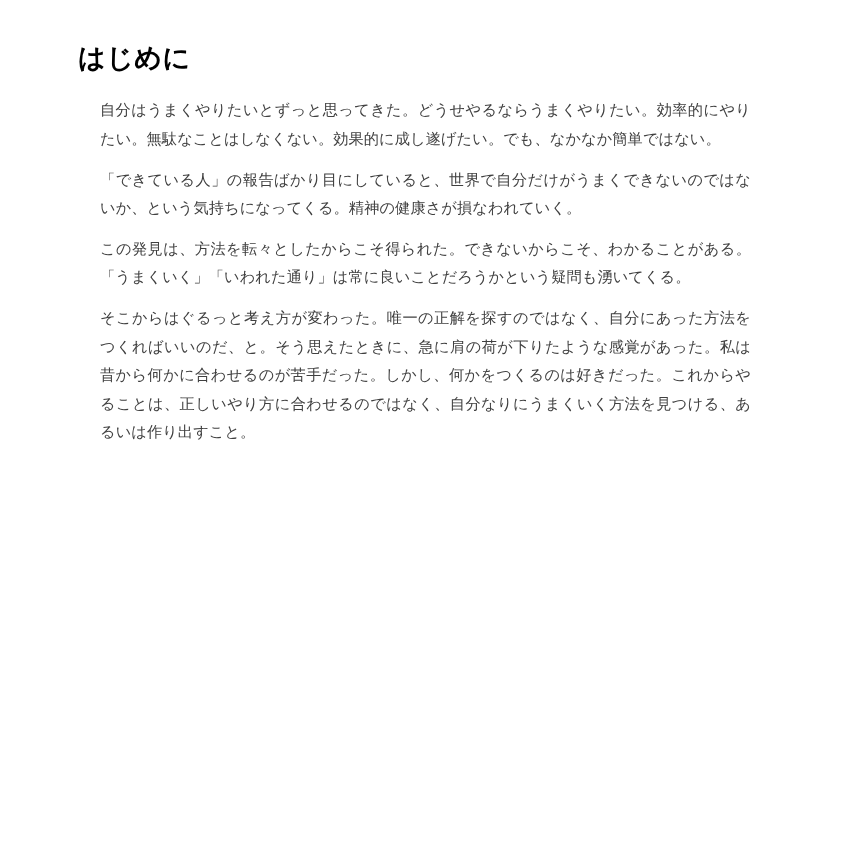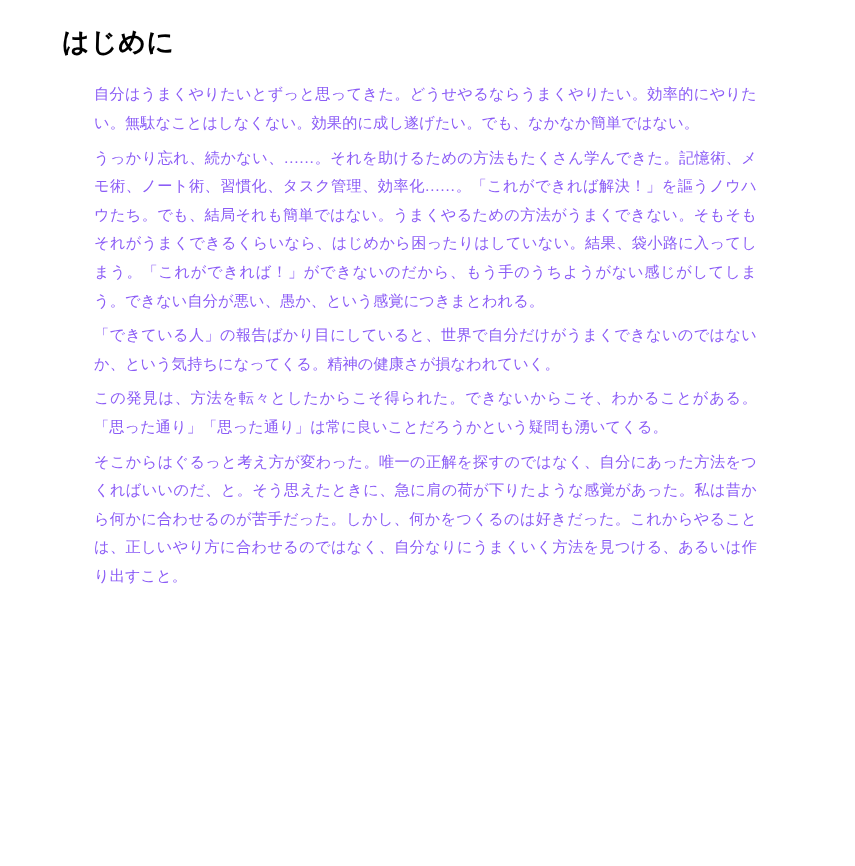--- a/index.html
+++ b/index.html
@@ -21,48 +21,47 @@
     background: #ffffff;
     box-sizing: border-box;
     padding: 0;
   }
   .doc-title {
     font-family: "Liberation Sans", "DejaVu Sans", sans-serif;
     font-weight: bold;
     font-size: 27px;
     line-height: 1.2;
     color: #000000;
-    margin: 0;
+    margin: 16px;
     padding: 26px 0 0 62px;
     letter-spacing: 0.5px;
   }
   .body-block {
     padding: 0 92px 0 88px;
     margin-top: 22px;
   }
   p.para {
-    margin: 6px;
+    margin: 12px;
     font-size: 15.2px;
     line-height: 28.6px;
     text-align: justify;
     text-justify: inter-character;
-    color: #8b5cf6;
+    color: #404040;
     letter-spacing: 0.1px;
   }
   p.big-gap-after {
     margin-bottom: 47px;
   }
 </style>
 </head>
 <body>
 
 <div class="page">
   <h1 class="doc-title">はじめに</h1>
 
   <div class="body-block">
     <p class="para">自分はうまくやりたいとずっと思ってきた。どうせやるならうまくやりたい。効率的にやりたい。無駄なことはしなくない。効果的に成し遂げたい。でも、なかなか簡単ではない。</p>
-    <p class="para">うっかり忘れ、続かない、……。それを助けるための方法もたくさん学んできた。記憶術、メモ術、ノート術、習慣化、タスク管理、効率化……。「これができれば解決！」を謳うノウハウたち。でも、結局それも簡単ではない。うまくやるための方法がうまくできない。そもそもそれがうまくできるくらいなら、はじめから困ったりはしていない。結果、袋小路に入ってしまう。「これができれば！」ができないのだから、もう手のうちようがない感じがしてしまう。できない自分が悪い、愚か、という感覚につきまとわれる。</p>
     <p class="para">「できている人」の報告ばかり目にしていると、世界で自分だけがうまくできないのではないか、という気持ちになってくる。精神の健康さが損なわれていく。</p>
-    <p class="para">この発見は、方法を転々としたからこそ得られた。できないからこそ、わかることがある。「思った通り」「思った通り」は常に良いことだろうかという疑問も湧いてくる。</p>
+    <p class="para">この発見は、方法を転々としたからこそ得られた。できないからこそ、わかることがある。「うまくいく」「いわれた通り」は常に良いことだろうかという疑問も湧いてくる。</p>
     <p class="para">そこからはぐるっと考え方が変わった。唯一の正解を探すのではなく、自分にあった方法をつくればいいのだ、と。そう思えたときに、急に肩の荷が下りたような感覚があった。私は昔から何かに合わせるのが苦手だった。しかし、何かをつくるのは好きだった。これからやることは、正しいやり方に合わせるのではなく、自分なりにうまくいく方法を見つける、あるいは作り出すこと。</p>
 
   </div>
 </div>
 
 </body></html>

